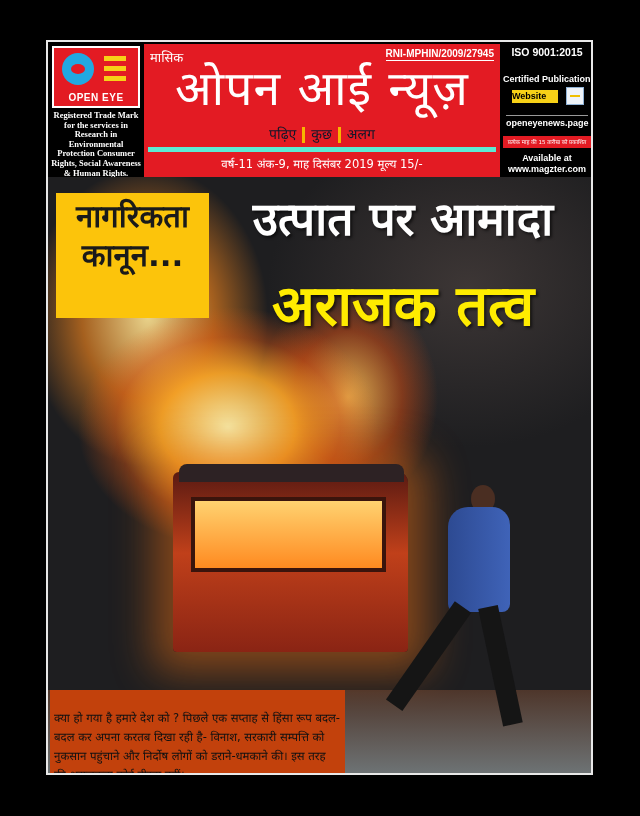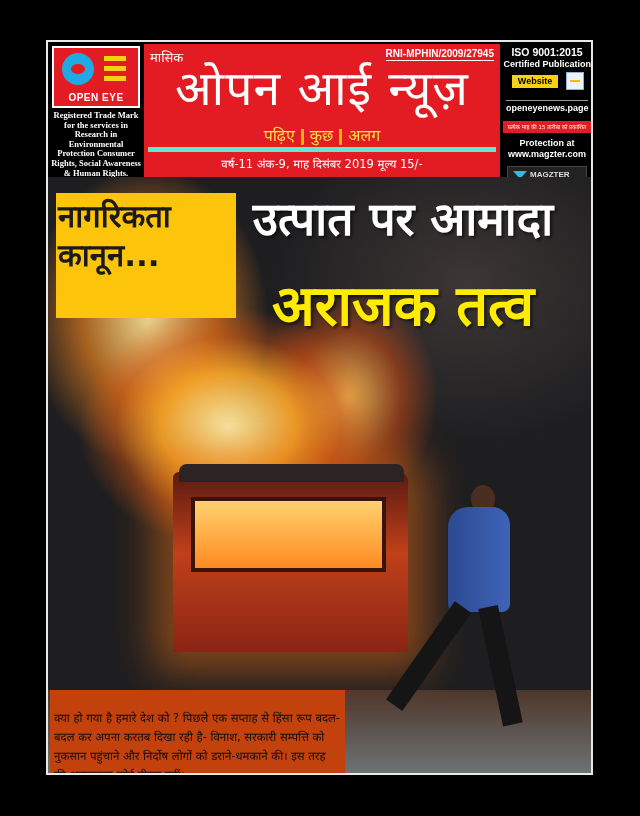--- a/index.html
+++ b/index.html
@@ -13,29 +13,29 @@
   .logo-ring::after { content:""; position:absolute; left:9px; top:11px; width:14px; height:10px; border-radius:50%; background:#e31b23; }
   .logo-bars { position:absolute; left:50px; top:8px; width:22px; }
   .logo-bars span { display:block; height:5px; background:#f7d117; margin-bottom:5px; }
   .logo-name { position:absolute; left:0; bottom:3px; width:100%; text-align:center; color:#fff; font-family:"Liberation Sans", sans-serif; font-weight:bold; font-size:10px; letter-spacing:0.5px; }
   .trade-text { position:absolute; left:2px; top:69px; width:92px; text-align:center; color:#fff; font-family:"Liberation Serif", serif; font-weight:bold; font-size:8.5px; line-height:9.6px; }
 
   .masthead { position:absolute; left:96px; top:2px; width:356px; height:164px; background:#e31b23; }
   .masik { position:absolute; left:6px; top:4px; color:#fff; font-size:13px; }
   .rni { position:absolute; right:6px; top:4px; color:#fff; font-family:"Liberation Sans", sans-serif; font-weight:bold; font-size:10px; border-bottom:1px solid #fff; padding-bottom:1px; }
   .title { position:absolute; left:0; top:14px; width:100%; text-align:center; color:#fff; font-size:48px; line-height:60px; font-family:"DejaVu Serif", serif; letter-spacing:1px; }
-  .tagline { position:absolute; left:0; top:80px; width:100%; text-align:center; color:#fde047; font-size:16px; }
+  .tagline { position:absolute; left:0; top:80px; width:100%; text-align:center; color:#0f172a; font-size:14px; }
   .tagline .sep { display:inline-block; width:3px; height:16px; background:#f7b500; vertical-align:middle; margin:0 6px; }
   .issue-line { position:absolute; left:4px; top:103px; width:348px; border-top:5px solid #5eead4; padding-top:4px; text-align:center; color:#fff; font-size:11.5px; }
 
   .right-panel { position:absolute; left:455px; top:2px; width:88px; height:129px; }
   .iso { text-align:center; color:#fff; font-family:"Liberation Sans", sans-serif; font-weight:bold; font-size:10.5px; margin-top:2px; }
-  .certified { text-align:right; color:#fff; font-family:"Liberation Sans", sans-serif; font-weight:bold; font-size:9px; margin-top:1px; }
+  .certified { text-align:left; color:#fff; font-family:"Liberation Sans", sans-serif; font-weight:bold; font-size:9px; margin-top:16px; }
   .web-row { position:relative; height:20px; margin-top:3px; }
-  .website-btn { position:absolute; left:9px; top:3px; width:46px; height:13px; background:#f7d117; color:#000; font-family:"Liberation Sans", sans-serif; font-weight:bold; font-size:9px; line-height:13px; text-align:center; }
+  .website-btn { position:absolute; left:9px; top:3px; width:46px; height:13px; background:#f7d117; color:#000; font-family:"Liberation Sans", sans-serif; font-weight:bold; font-size:9px; line-height:13px; }
   .scan-icon { position:absolute; left:63px; top:0; width:18px; height:18px; background:#eef3f8; border:1px solid #8fb2d6; box-sizing:border-box; }
   .scan-icon::before { content:""; position:absolute; left:3px; top:7px; width:10px; height:2px; background:#f0c000; }
   .url { text-align:center; color:#fff; font-family:"Liberation Sans", sans-serif; font-weight:bold; font-size:9px; border-top:1px solid #999; padding-top:2px; margin:8px 3px; }
   .monthly-strip { background:#e31b23; color:#fff; font-size:5.5px; text-align:center; height:12px; line-height:12px; margin-top:3px; white-space:nowrap; overflow:hidden; }
   .avail { text-align:center; color:#fff; font-family:"Liberation Sans", sans-serif; font-weight:bold; font-size:9px; margin-top:5px; line-height:11px; }
   .magzter { margin:6px 4px 0 4px; height:15px; background:#222; border:1px solid #444; color:#ddd; font-family:"Liberation Sans", sans-serif; font-weight:bold; font-size:8px; line-height:15px; padding-left:22px; position:relative; }
   .magzter::before { content:""; position:absolute; left:5px; top:4px; width:0; height:0; border-left:7px solid transparent; border-right:7px solid transparent; border-top:8px solid #35b6e6; }
 
   
   .photo { position:absolute; left:0; top:135px; width:100%; height:598px;
@@ -50,21 +50,21 @@
   .bus-window { position:absolute; left:18px; top:25px; width:195px; height:75px; background:linear-gradient(180deg,#ffd270,#ff8a20); border:4px solid #3a140c; box-sizing:border-box; }
   .bus-roof { position:absolute; left:6px; top:-8px; width:225px; height:18px; background:#2d2224; border-radius:8px 8px 0 0; }
   .runner { position:absolute; left:365px; top:300px; width:115px; height:290px; }
   .runner-head { position:absolute; left:58px; top:8px; width:24px; height:28px; border-radius:50%; background:#4a2e22; }
   .runner-body { position:absolute; left:35px; top:30px; width:62px; height:105px; background:linear-gradient(90deg,#2d4a92,#3f63b8); border-radius:20px 18px 8px 8px; }
   .runner-leg1 { position:absolute; left:40px; top:130px; width:20px; height:120px; background:#151515; transform:rotate(35deg); transform-origin:top center; }
   .runner-leg2 { position:absolute; left:65px; top:130px; width:20px; height:120px; background:#151515; transform:rotate(-12deg); transform-origin:top center; }
   .road { position:absolute; left:0; bottom:0; width:100%; height:85px; background:linear-gradient(180deg,rgba(110,70,50,0.6),#6e7476); }
 
   
-  .tag-box { position:absolute; left:8px; top:151px; width:180px; height:125px; background:#fcc40b; box-sizing:border-box; padding:4px 2px; }
+  .tag-box { position:absolute; left:8px; top:151px; width:153px; height:125px; background:#fcc40b; box-sizing:border-box; padding:4px 19px;text-align:center; }
   .tag-box div { color:#1a1a1a; font-weight:bold; font-size:31px; line-height:39px; white-space:nowrap; }
   .head1 { position:absolute; left:170px; top:147px; width:370px; text-align:center; color:#fff; font-weight:bold; font-size:46px; line-height:60px; text-shadow:2px 2px 3px rgba(0,0,0,0.6); white-space:nowrap; }
   .head2 { position:absolute; left:170px; top:204px; width:370px; text-align:center; color:#ffec00; font-weight:bold; font-size:56px; line-height:72px; text-shadow:2px 2px 3px rgba(0,0,0,0.6); white-space:nowrap;margin-top:24px; }
 
   .caption { position:absolute; left:2px; top:648px; width:295px; height:84px; background:#c2410c; box-sizing:border-box; padding:19px 4px; text-align:left; color:#111; font-size:11.5px; line-height:19px; }
 </style>
 </head>
 <body>
 
 <div class="cover">
@@ -94,21 +94,21 @@
     <div class="right-panel">
       <div class="iso">ISO 9001:2015</div>
       <div class="certified">Certified Publication</div>
       <div class="web-row">
         <div class="website-btn">Website</div>
         <div class="scan-icon"></div>
       </div>
       <div class="url">openeyenews.page</div>
       <div class="monthly-strip">प्रत्येक माह की 15 तारीख को प्रकाशित</div>
       <div class="avail">
-        <div>Protection at</div>
+        <div>Available at</div>
         <div>www.magzter.com</div>
       </div>
       <div class="magzter">MAGZTER</div>
     </div>
   </div>
 
   <div class="photo">
     <div class="bus">
       <div class="bus-roof"></div>
       <div class="bus-window"></div>

